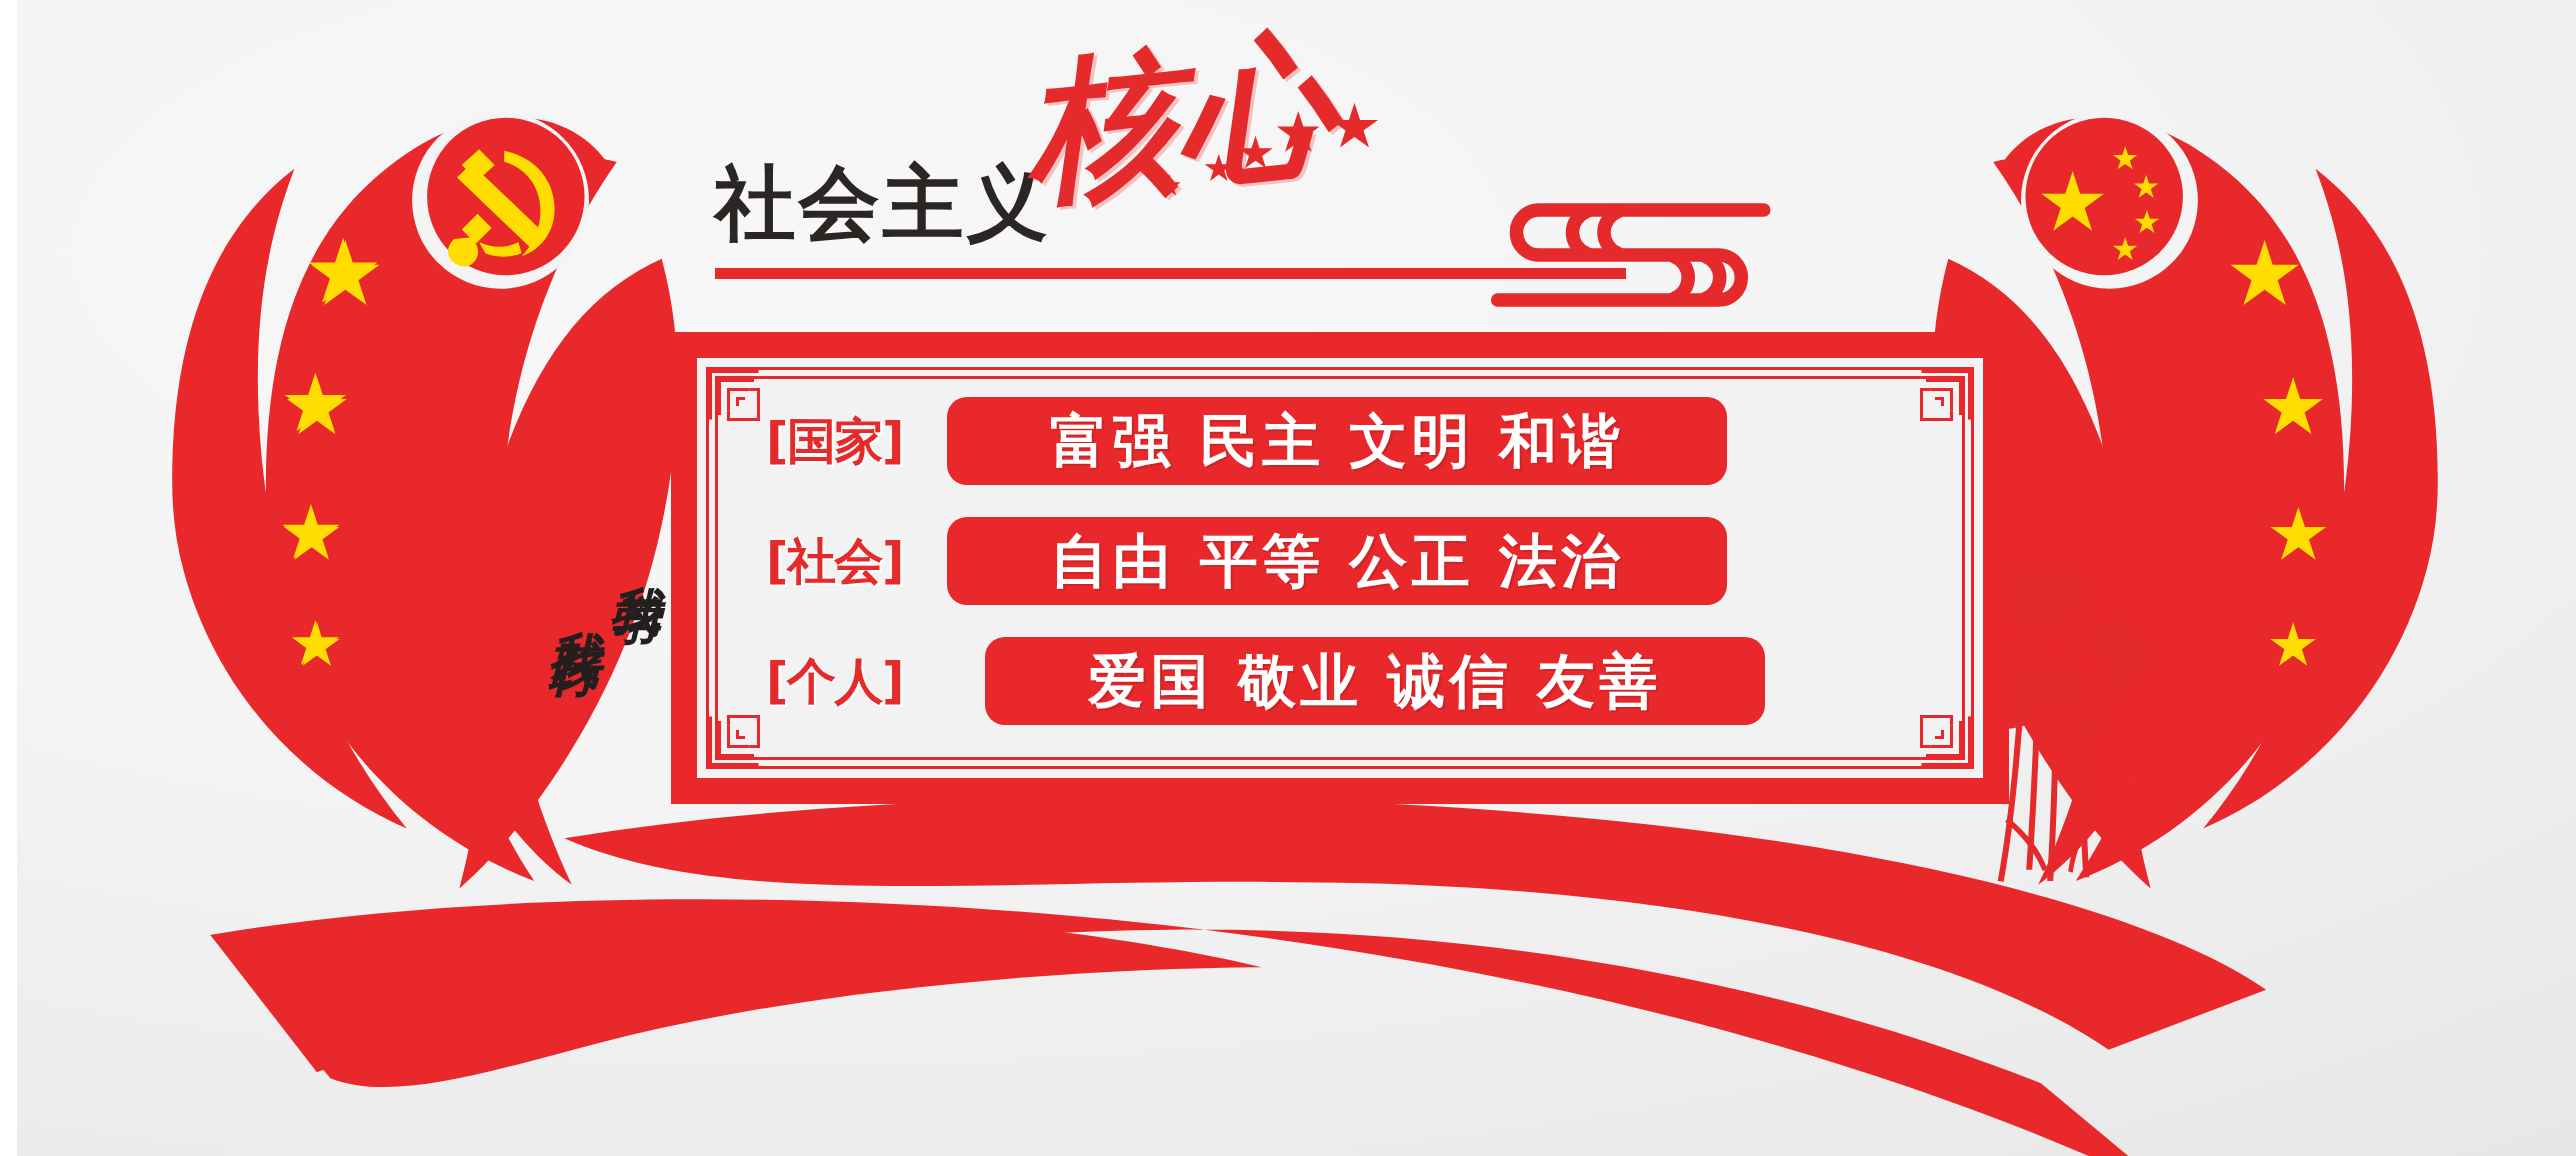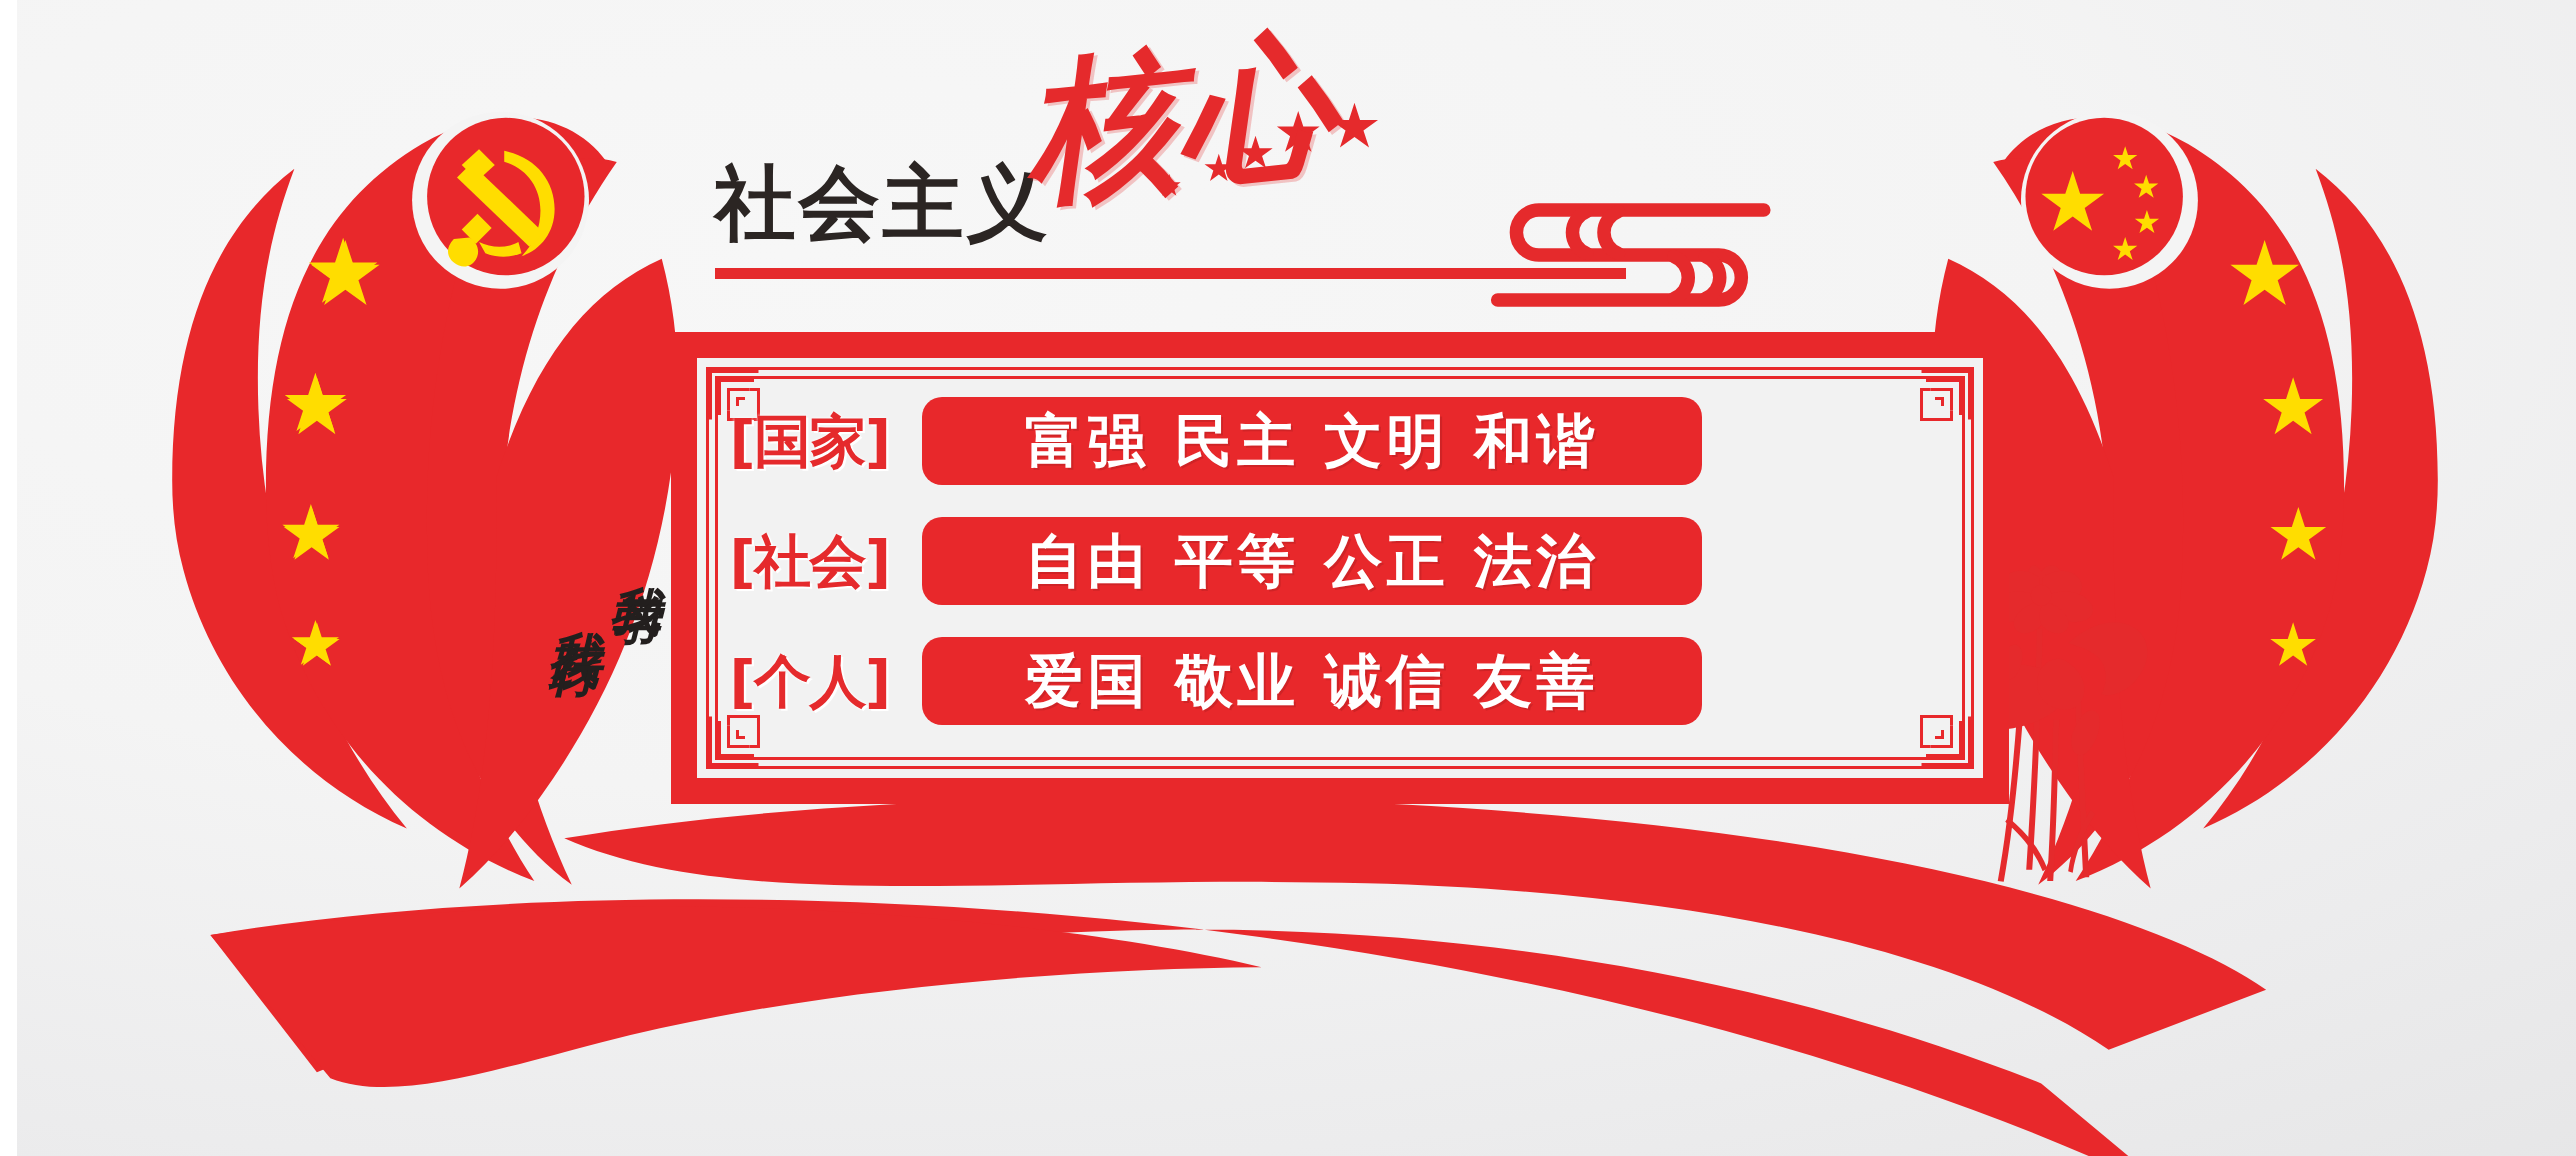--- a/index.html
+++ b/index.html
@@ -50,27 +50,28 @@
     background:#e8282b; box-sizing:border-box; padding:26px;
   }
   #panel-inner{
     position:relative;width:100%;height:100%;
     background:#f2f2f2;
   }
   .row{
     position:absolute;left:0;width:100%;height:88px;
     display:flex;align-items:center;
   }
-  #row-0{top:39px;} #row-1{top:159px;} #row-2{top:279px;}
+  #row-0{top:39px;} #row-1{top:159px;} #row-2{top:279px;gap:38px;}
   .row-label{
     width:225px;text-align:center;flex:0 0 225px;
     font-family:"DejaVu Sans","Liberation Sans",sans-serif;
-    font-weight:bold;font-size:57px;color:#e52a2c;line-height:1;
+    font-weight:bold;font-size:49px;color:#e52a2c;line-height:1;
     text-shadow:0 0 3.7px #fff, 2.2px 2.2px 0 rgba(255,255,255,.95);
     letter-spacing:-1.5px;
+    padding-left:25px;
   }
   .row-pill{
     flex:0 0 auto;width:780px;height:88px;border-radius:20px;
     background:#e8282b;display:flex;align-items:center;justify-content:center;
   }
   .row-pill span{
     font-family:"DejaVu Sans","Liberation Sans",sans-serif;
     font-weight:bold;font-size:58px;color:#fff;line-height:1;
     letter-spacing:4.5px; text-shadow:2.2px 2.2px 0 rgba(0,0,0,.10);
   }

